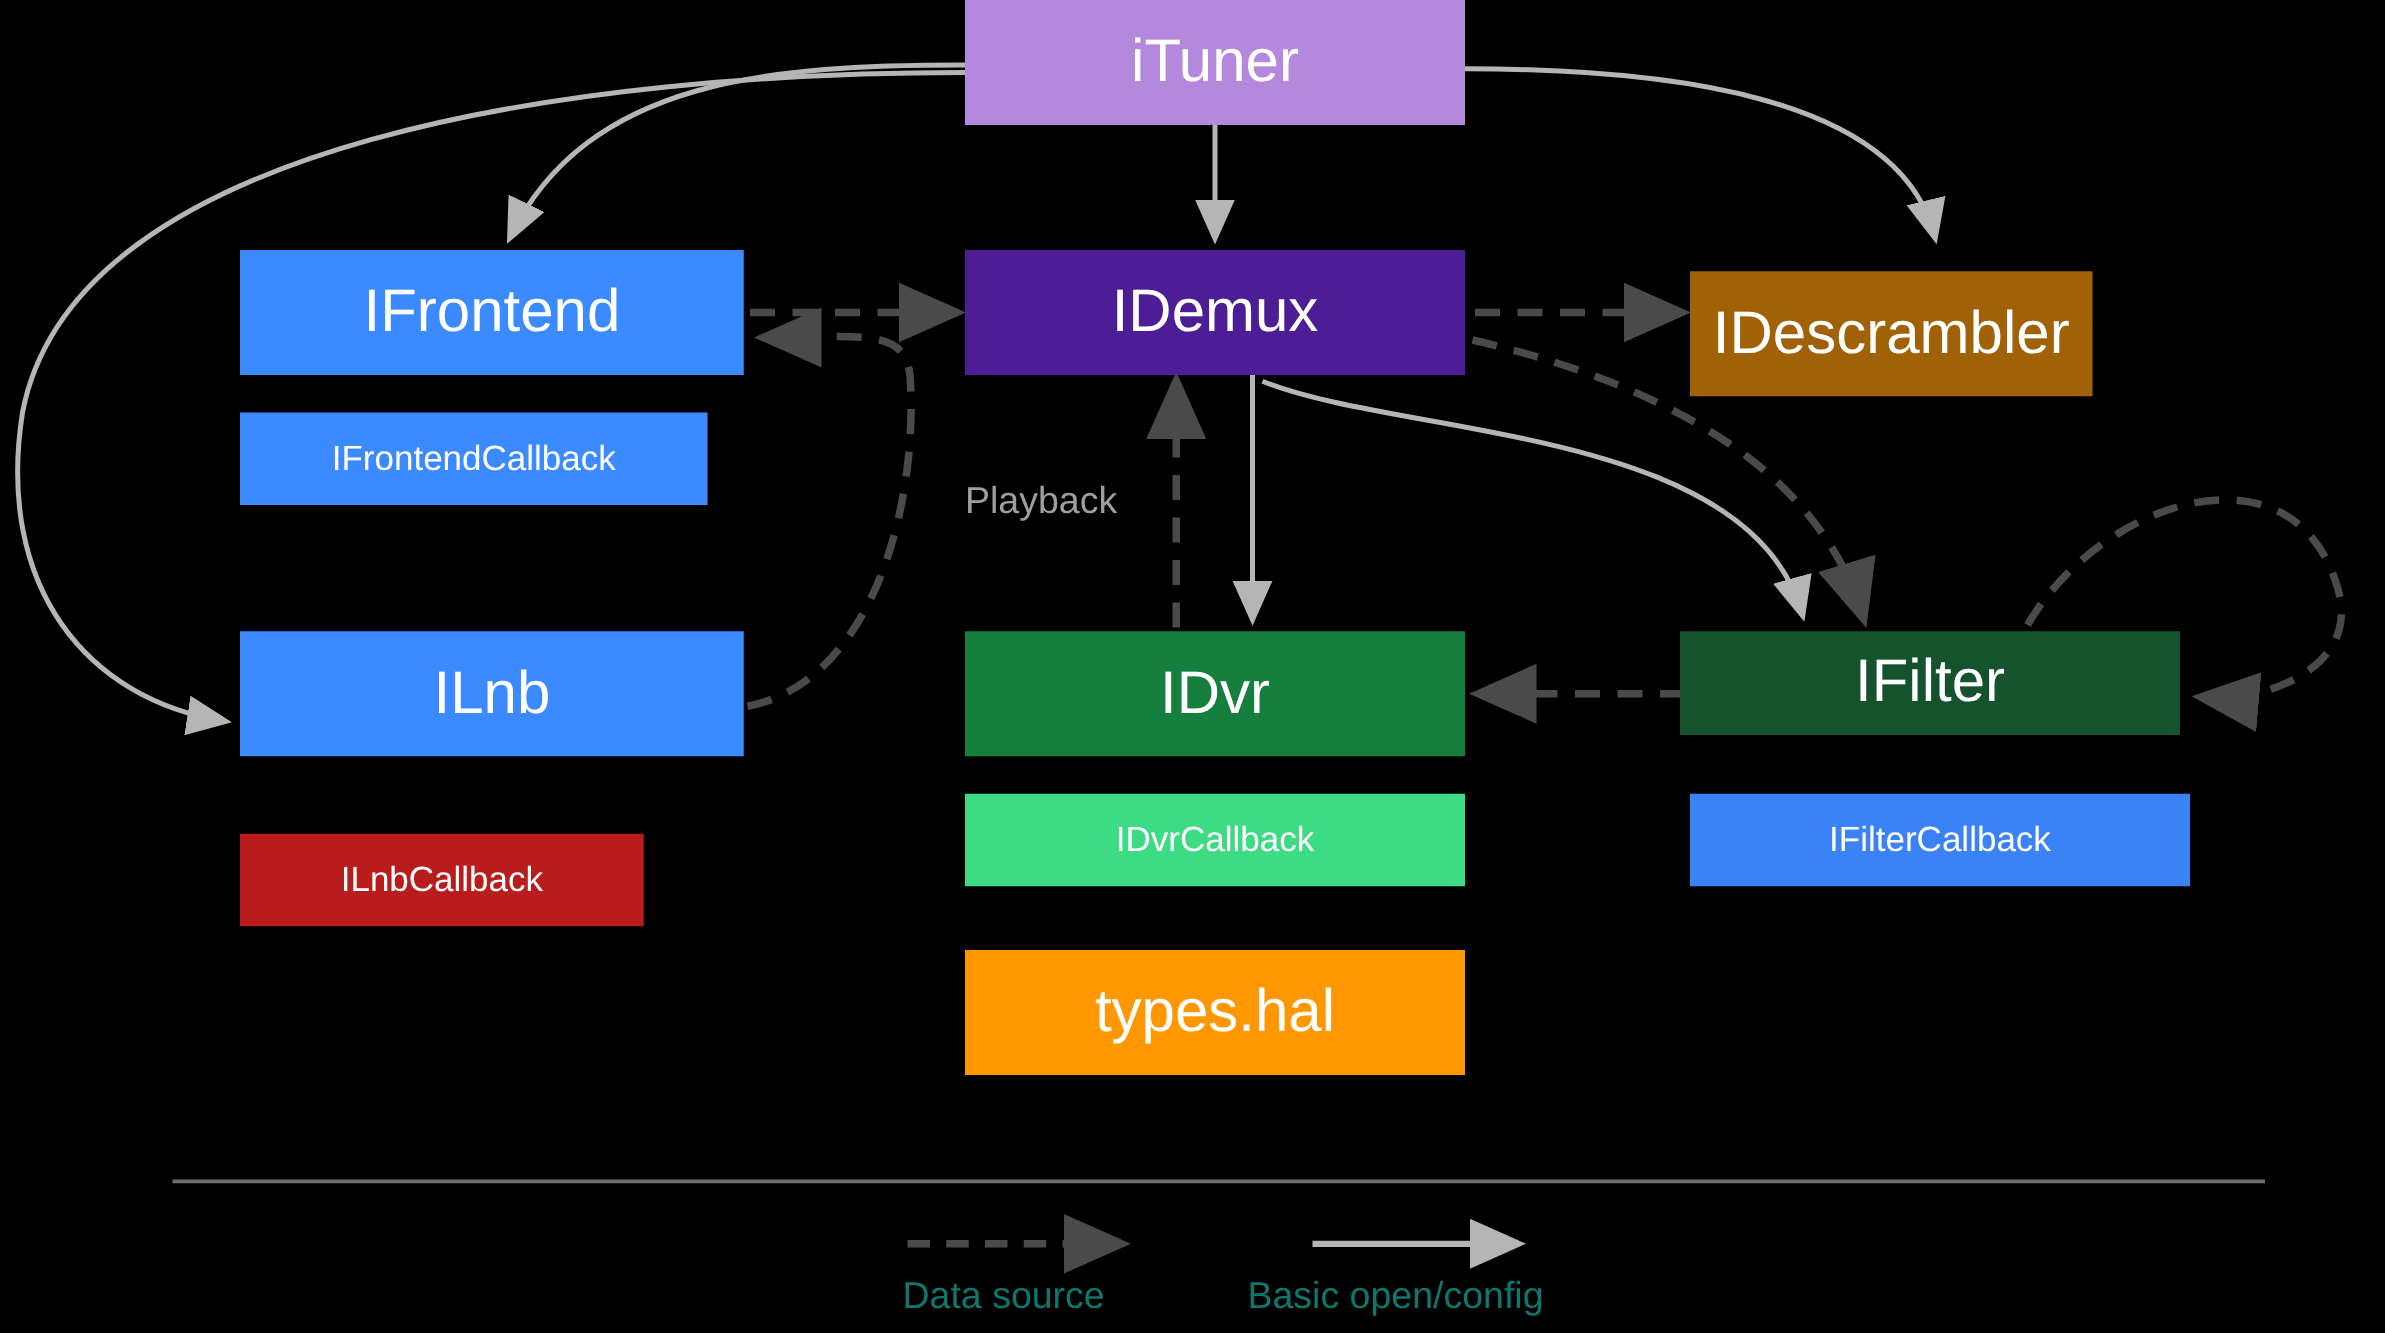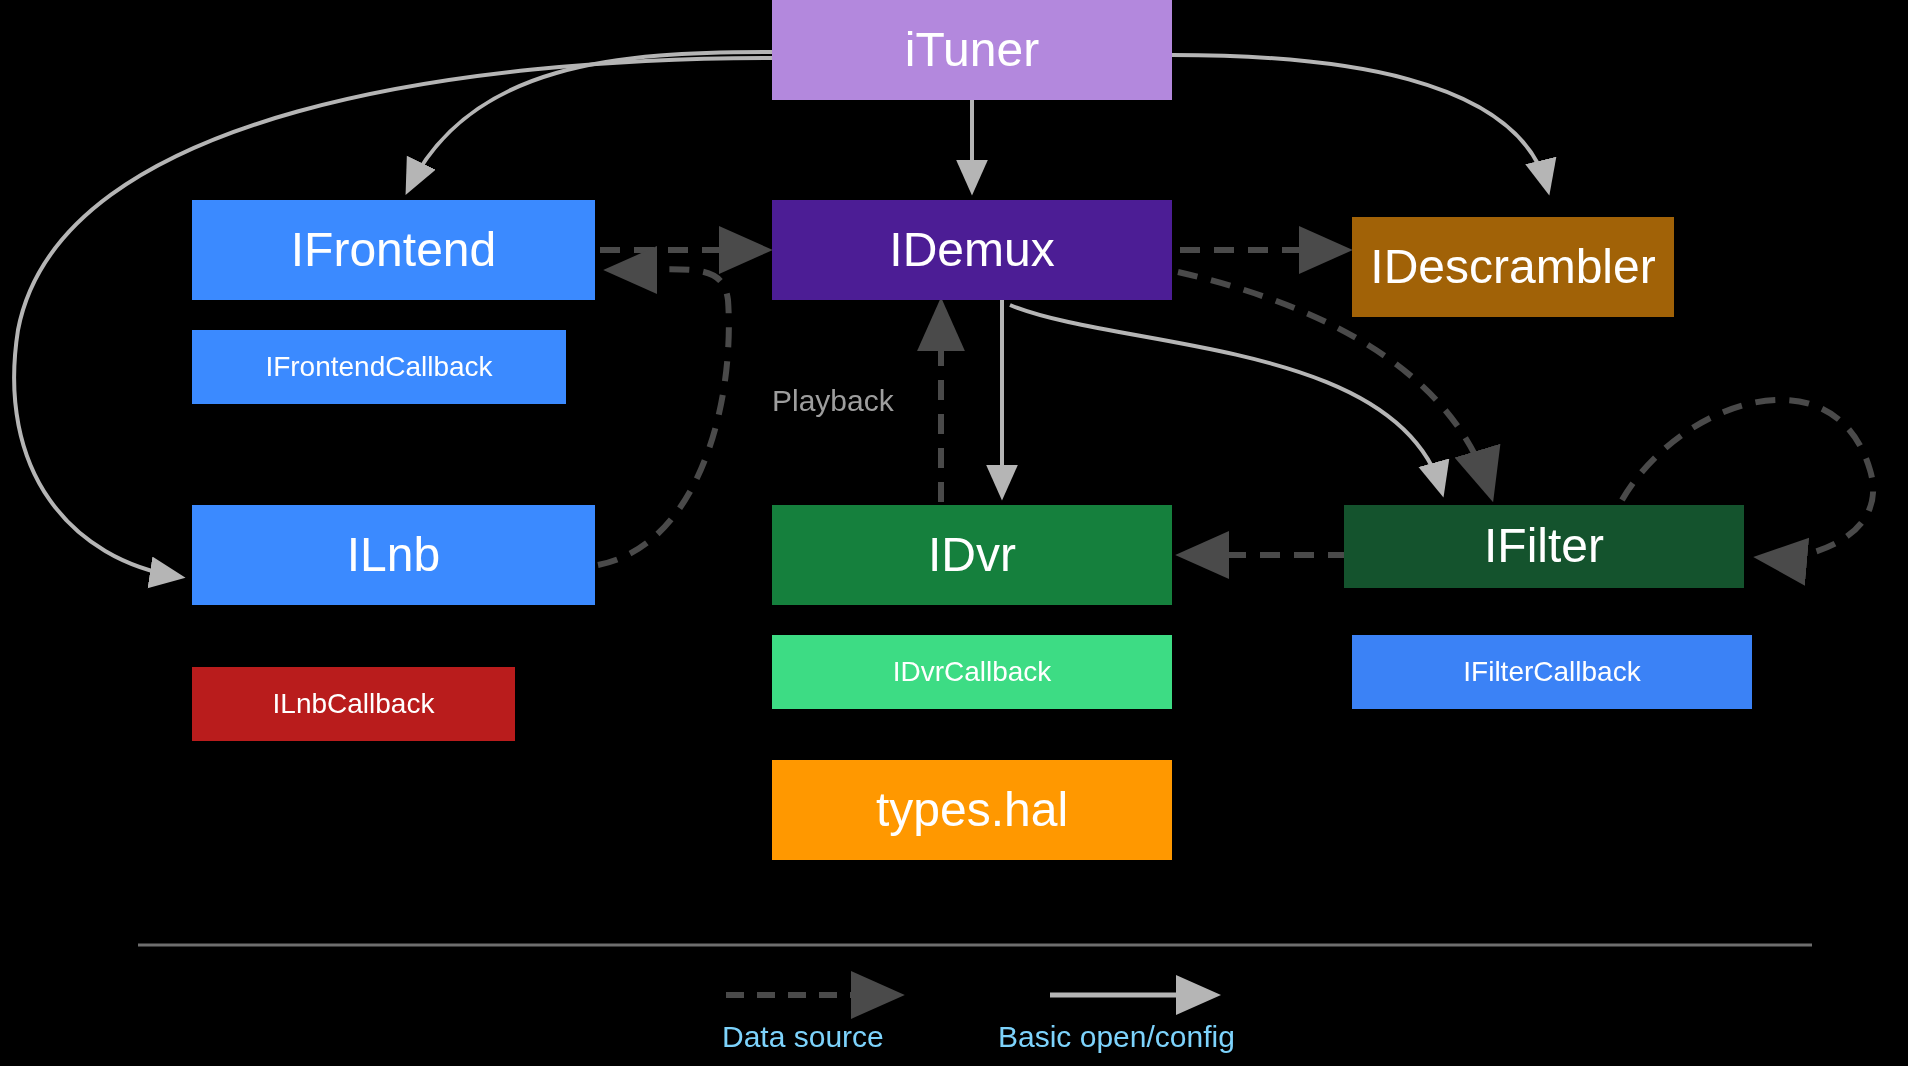--- a/index.html
+++ b/index.html
@@ -4,21 +4,21 @@
 <style>
   html,body{margin:0;padding:0;background:#000;}
   body{width:1908px;height:1066px;overflow:hidden;font-family:"Liberation Sans",sans-serif;}
   #stage{position:relative;width:1908px;height:1066px;background:#000;}
   svg.edges{position:absolute;left:0;top:0;width:1908px;height:1066px;pointer-events:none;}
   .node{position:absolute;display:flex;align-items:center;justify-content:center;
         color:#ffffff;box-sizing:border-box;text-align:center;line-height:1.05;}
   .node.big{font-size:48px;font-weight:400;}
   .node.cb{font-size:28px;font-weight:400;}
   .lbl{position:absolute;color:#9e9e9e;font-size:30px;}
-  .legend-text{position:absolute;color:#7dd3fc;font-size:30px;white-space:nowrap;}
+  .legend-text{position:absolute;color:#0f766e;font-size:30px;white-space:nowrap;}
 </style>
 </head>
 <body>
 
 <div id="stage">
 
   <svg class="edges" viewBox="0 0 1908 1066">
     <defs>
       <marker id="arrowSolid" markerWidth="11" markerHeight="11" refX="7.6" refY="4" orient="auto" markerUnits="strokeWidth">
         <path d="M0,0 L9,4 L0,8 z" fill="#b5b5b5"></path>

